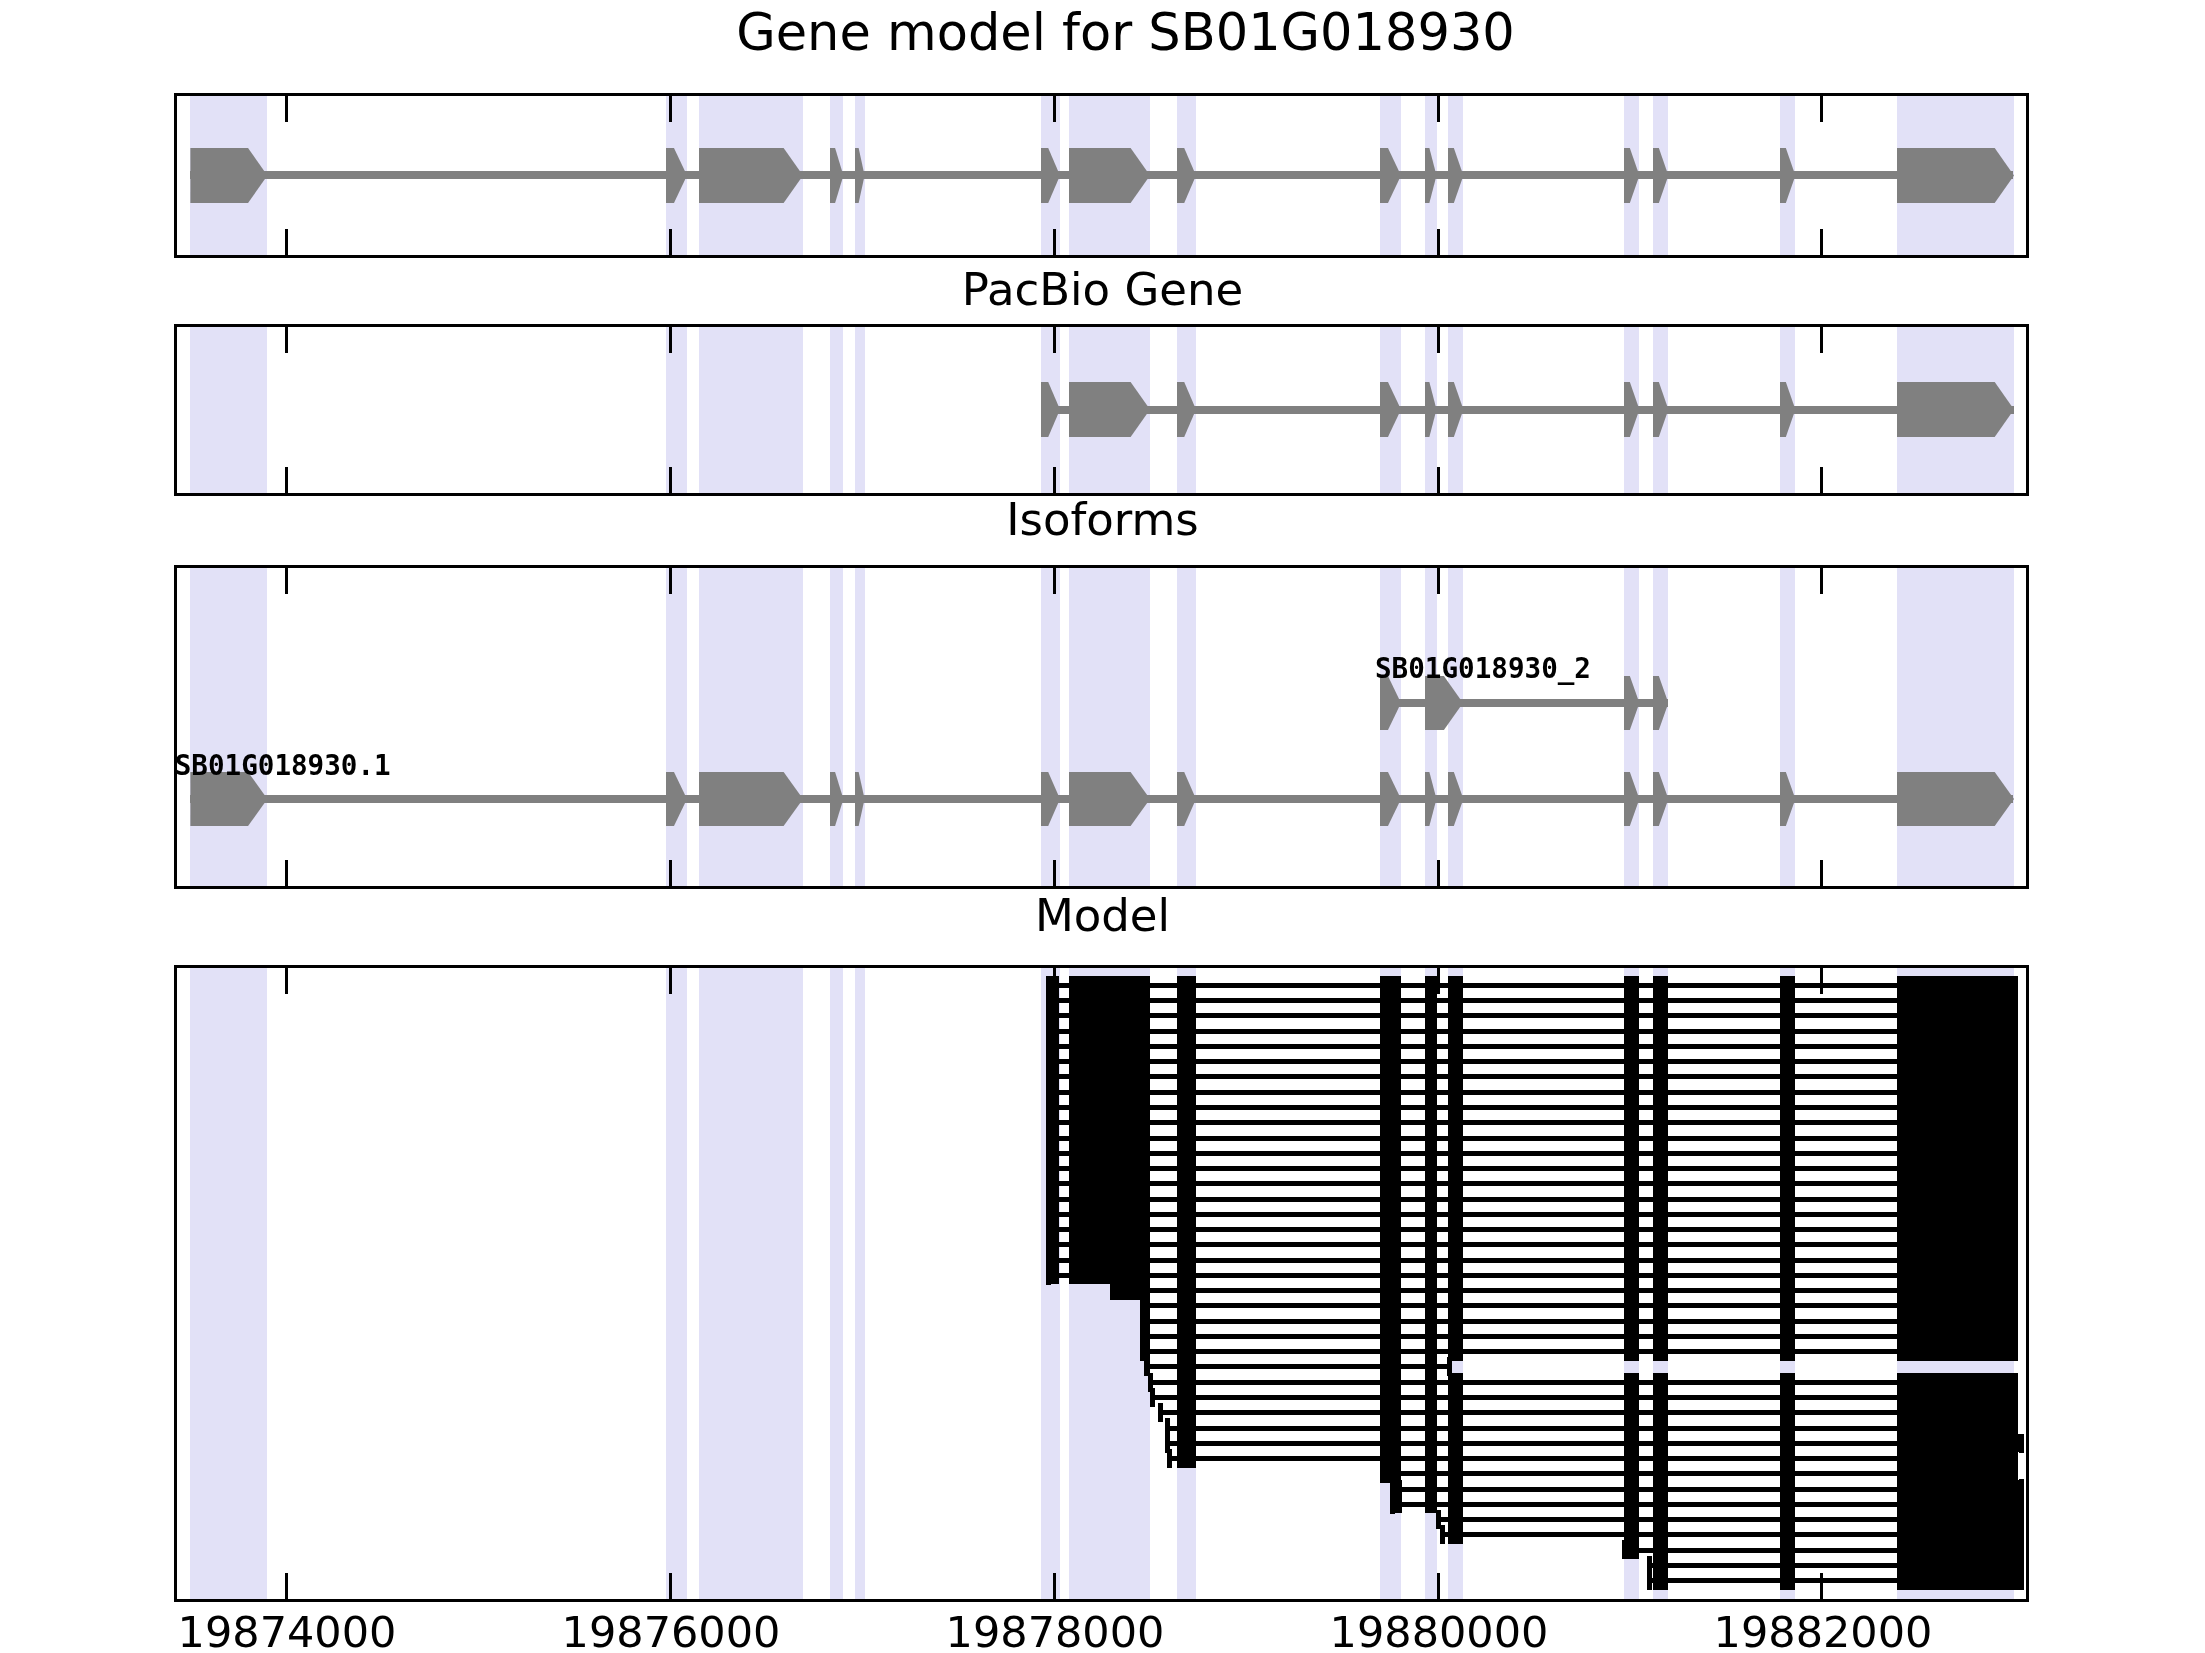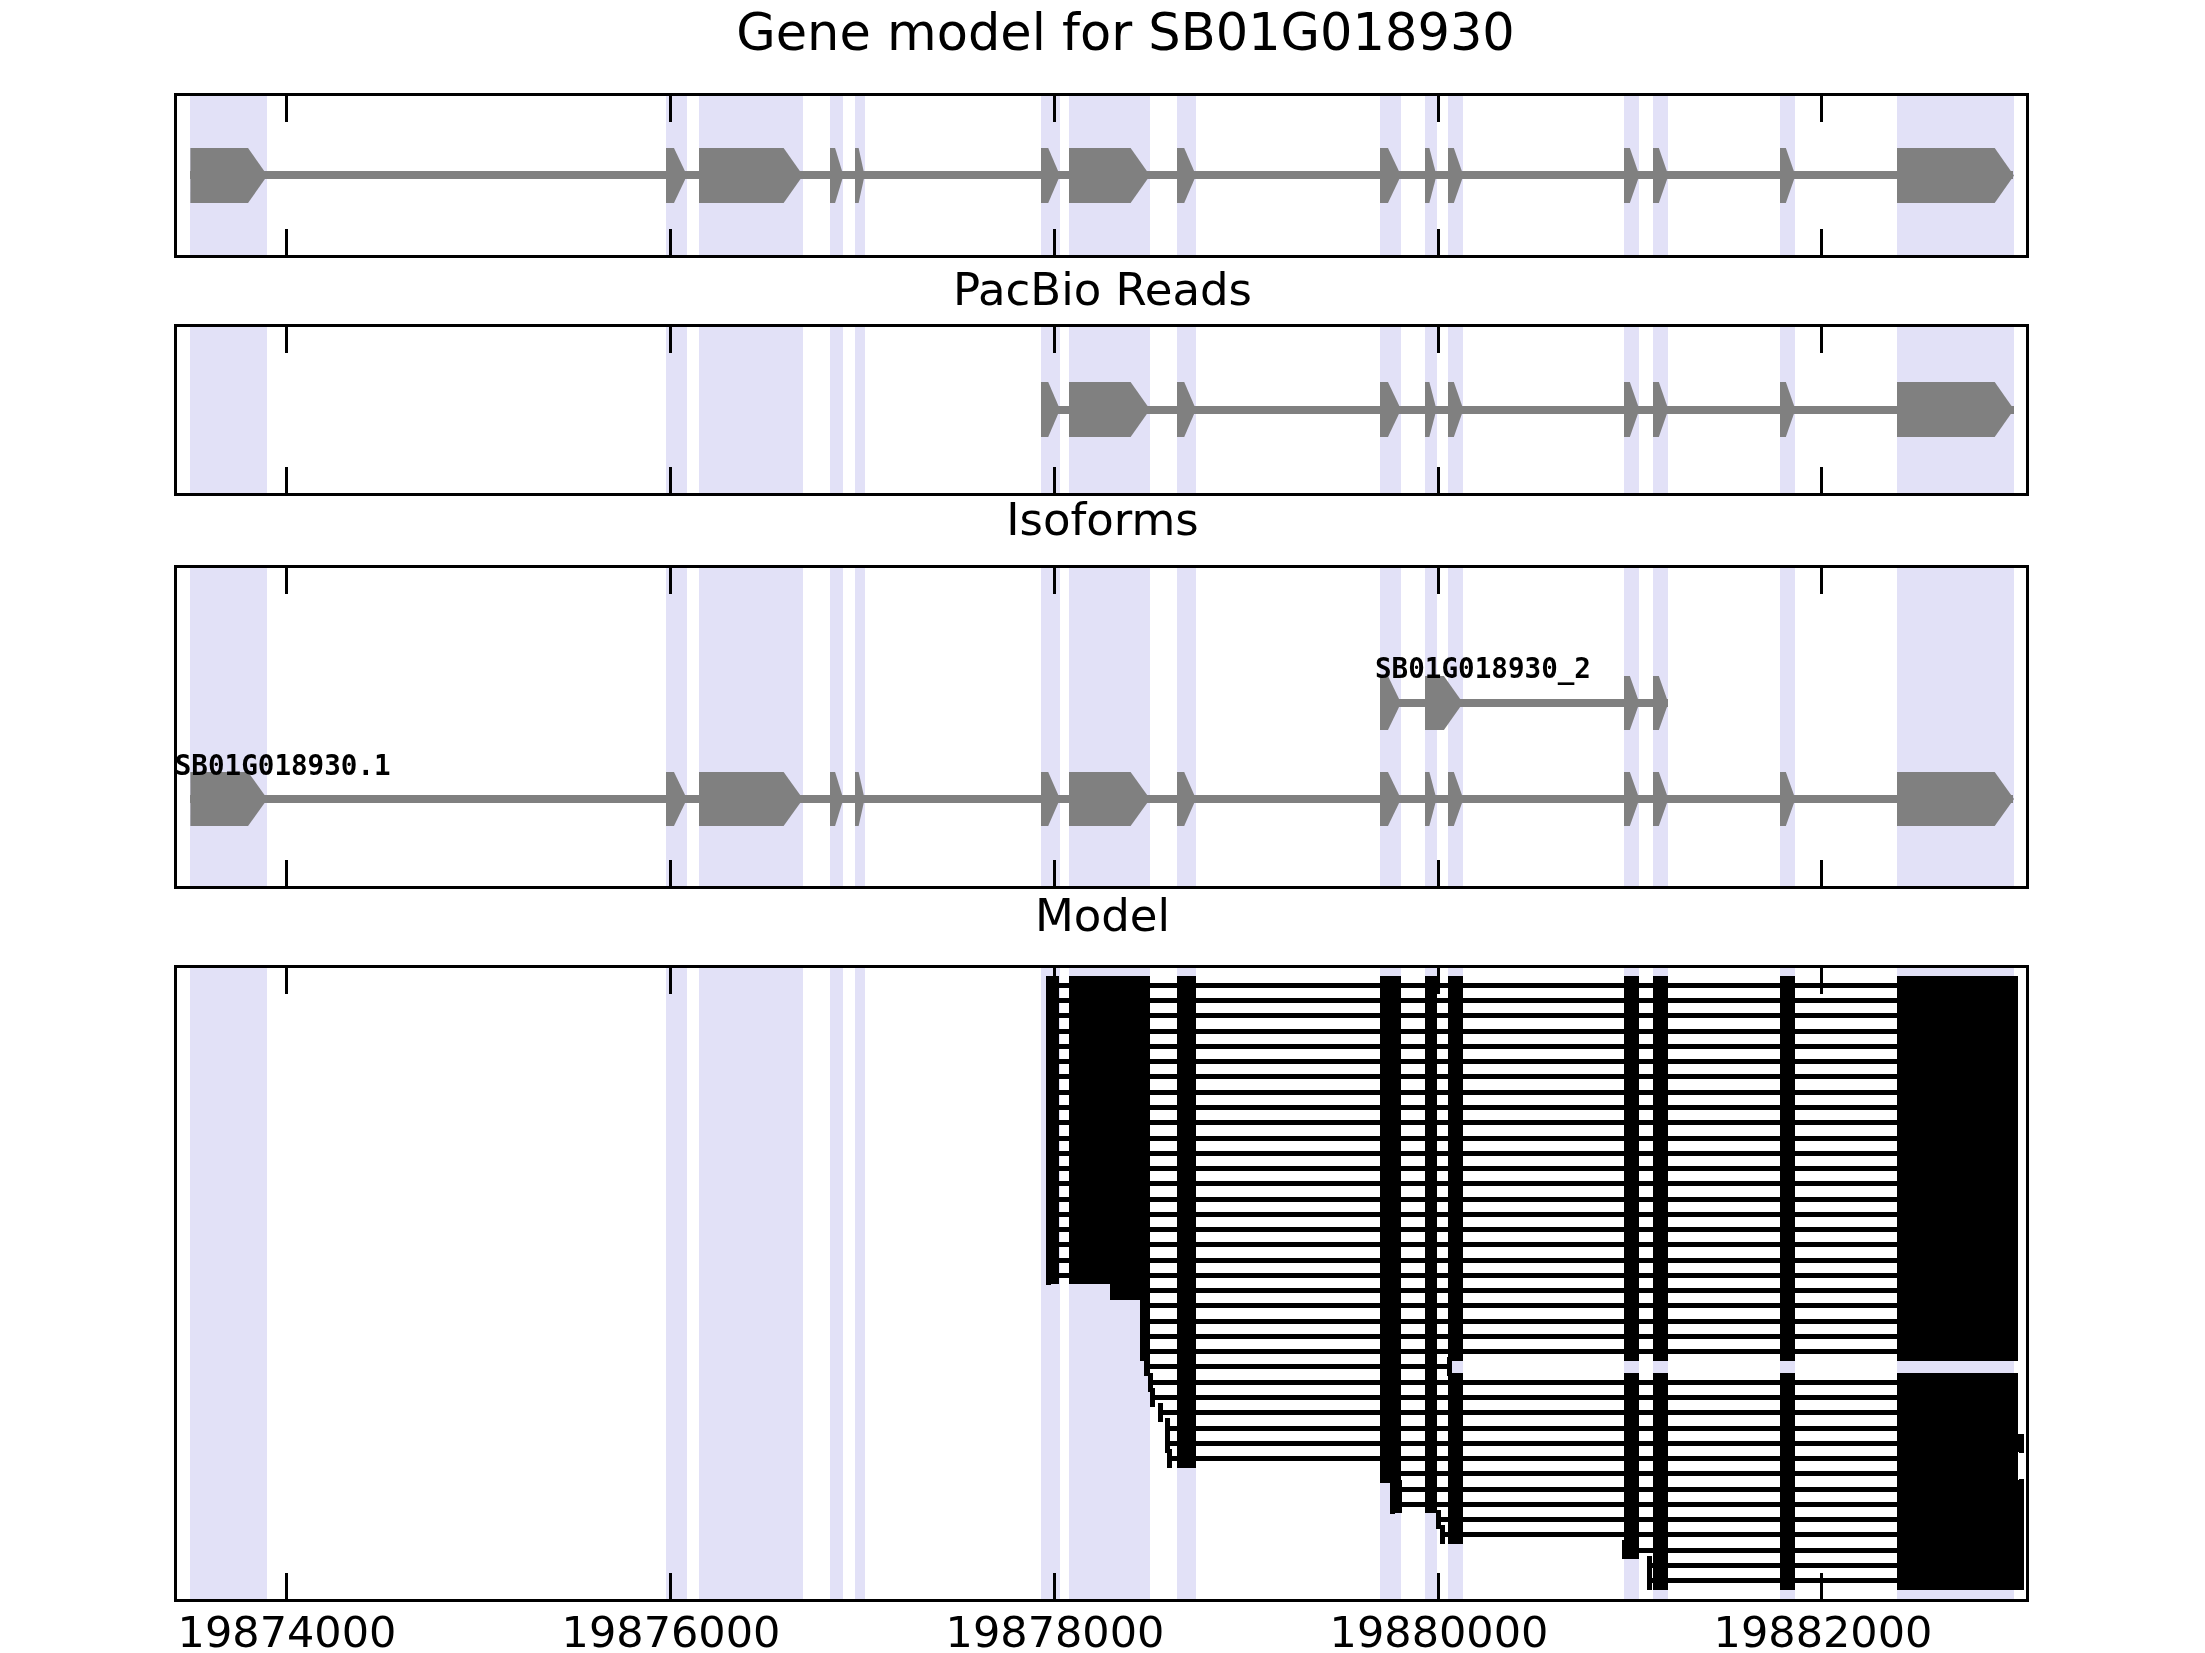--- a/index.html
+++ b/index.html
@@ -40,21 +40,21 @@
   .xtick-label{
     position:absolute;text-align:center;color:#000;
     font-family:"DejaVu Sans",sans-serif;white-space:nowrap;
   }
 </style>
 </head>
 <body>
 
 <div class="panel-title" style="top:2.8px;font-size:51px;margin-left:23px;">Gene model for SB01G018930</div>
 
-<div class="panel-title" style="top:263px;font-size:45px;">PacBio Reads</div>
+<div class="panel-title" style="top:263px;font-size:45px;">PacBio Gene</div>
 
 <div class="panel-title" style="top:493px;font-size:45px;">Isoforms</div>
 
 <div class="panel-title" style="top:889px;font-size:45px;">Model</div>
 
 <div class="panel" id="panel-gene_model" style="left:174px;top:93px;width:1855px;height:165px;">
     <div class="plotarea">
       <div class="hl" style="left: 13.4px; width: 77px; background: rgb(226, 225, 247);"></div>
       <div class="hl" style="left: 489px; width: 21px; background: rgb(226, 225, 247);"></div>
       <div class="hl" style="left: 522px; width: 104px; background: rgb(226, 225, 247);"></div>

